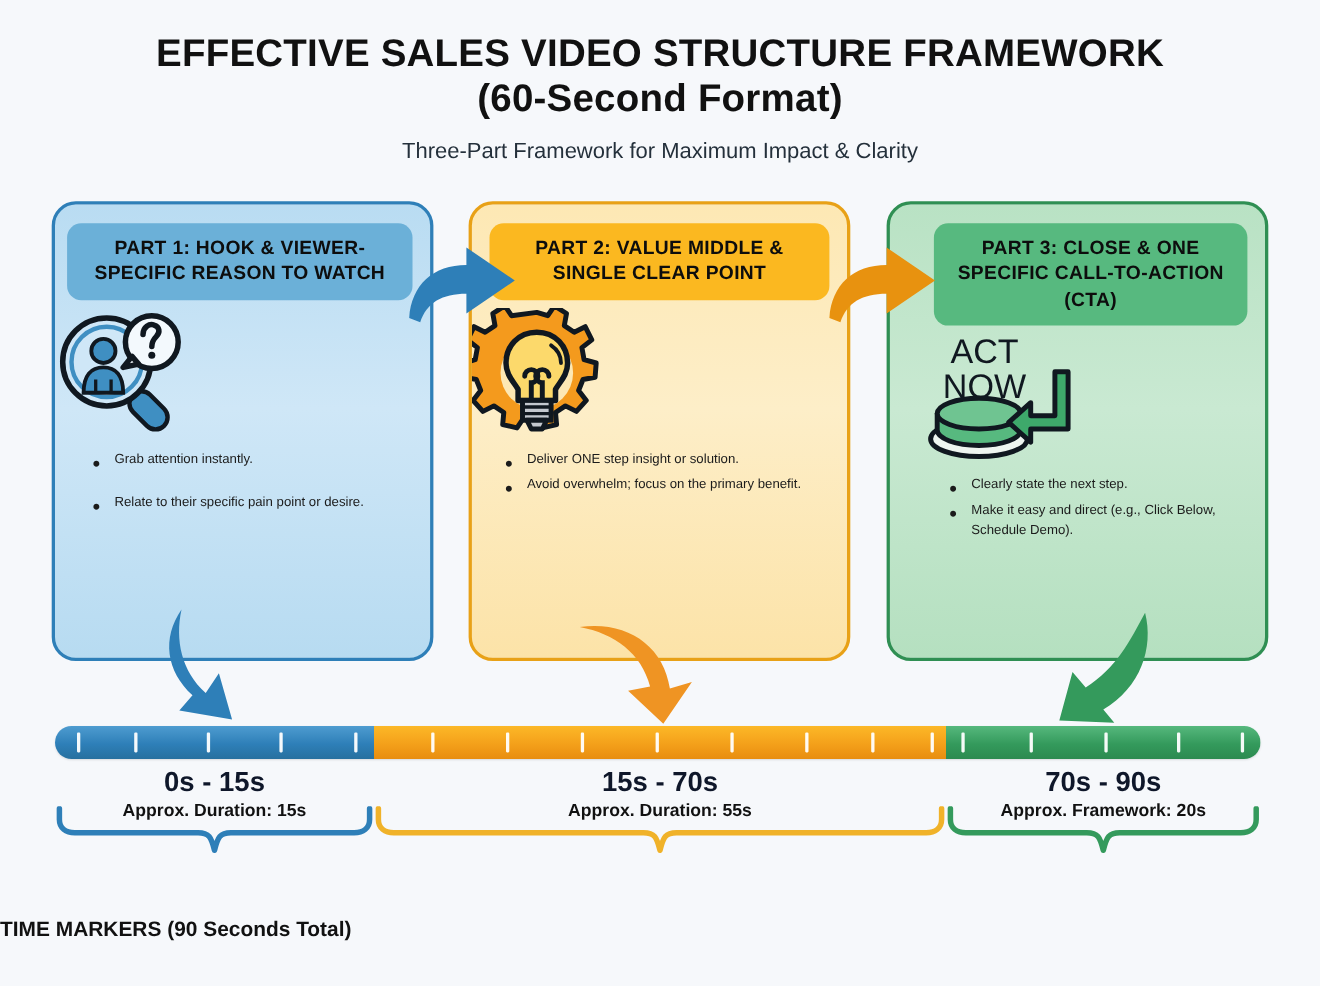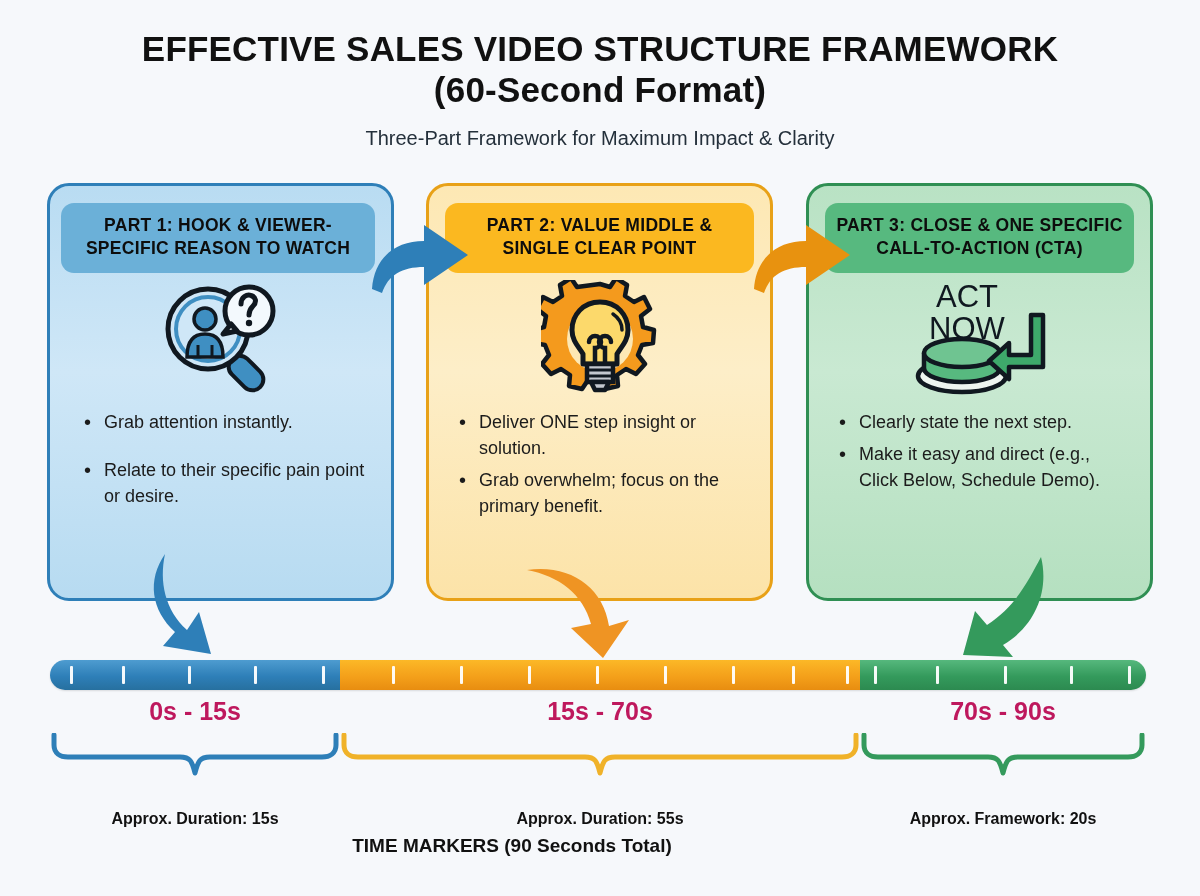--- a/index.html
+++ b/index.html
@@ -60,54 +60,53 @@
     border-radius: 22px;
     box-sizing: border-box;
     border: 3px solid;
     overflow: hidden;
   }
   .card-1 { left: 47px;  height: 418px; border-color: #2e7fb8;
             background: linear-gradient(180deg,#b9dcf2 0%, #cfe7f7 45%, #b7dbf1 100%); }
   .card-2 { left: 426px; height: 418px; border-color: #e8a117;
             background: linear-gradient(180deg,#fde8b4 0%, #fdeec8 45%, #fce3a8 100%); }
   .card-3 { left: 806px; height: 418px; border-color: #2f8f53;
-            background: linear-gradient(180deg,#b9e2c4 0%, #c9e9d2 45%, #b5e0c0 100%); }
+            background: linear-gradient(180deg,#b9e2c4 0%, #c9e9d2 45%, #b5e0c0 100%); padding-left: 24px; }
 
   .card-head {
     margin: 17px 16px 0 16px;
     border-radius: 13px;
     text-align: center;
     font-weight: 700;
     font-size: 17.5px;
     line-height: 1.33;
     letter-spacing: 0.3px;
     padding: 11px 6px 12px 6px;
     color: #0d0d0d;
   }
   .card-1 .card-head { background: #6bb0d8; margin-left: 11px; }
   .card-2 .card-head { background: #fbb820; }
   .card-3 .card-head { background: #57b97f; }
 
   .icon-wrap {
     height: 124px;
     display: flex;
     align-items: center;
-    justify-content: center;
     margin-top: 4px;
   }
   .card-3 .icon-wrap { margin-top: 0px; height: 128px; }
 
   .bullets {
     margin: 8px 0 0 0;
     padding: 0 22px 0 30px;
     list-style: none;
   }
   .bullets li {
     position: relative;
-    font-size: 18px;
+    font-size: 12px;
     line-height: 1.45;
     color: #1b1b1b;
     padding-left: 20px;
     margin-bottom: 6px;
   }
   .bullets li::before {
     content: "\2022";
     position: absolute;
     left: 0;
     top: -1px;
@@ -157,44 +156,44 @@
     border-radius: 1px;
     opacity: 0.95;
   }
 
   
   .range-label {
     position: absolute;
     top: 697px;
     font-size: 25px;
     font-weight: 700;
-    color: #be185d;
+    color: #0f172a;
     text-align: center;
   }
 
   
   .brace { position: absolute; top: 733px; }
 
   
   .duration-label {
     position: absolute;
-    top: 810px;
+    top: 729px;
     font-size: 16px;
     font-weight: 700;
     color: #111111;
     text-align: center;
   }
 
   
   .footer-caption {
     position: absolute;
     top: 835px;
     left: 0;
     width: 1024px;
-    text-align: center;
+    text-align: left;
     font-size: 19px;
     font-weight: 700;
     color: #111111;
   }
 </style>
 </head>
 <body>
 
 <div id="page">
 
@@ -256,21 +255,21 @@
           <path d="M70 62 a6 6 0 1 0 -6 6 l0 16" fill="none" stroke="#101820" stroke-width="4.5" stroke-linecap="round"></path>
 
           <rect x="46" y="84" width="26" height="18" fill="#c3c8cf" stroke="#101820" stroke-width="4.5"></rect>
           <line x1="46" y1="90" x2="72" y2="90" stroke="#101820" stroke-width="3"></line>
           <line x1="46" y1="96" x2="72" y2="96" stroke="#101820" stroke-width="3"></line>
           <path d="M50 102 L68 102 L64 110 L54 110 Z" fill="#c3c8cf" stroke="#101820" stroke-width="4.5" stroke-linejoin="round"></path>
         </svg>
       </div>
       <ul class="bullets">
         <li>Deliver ONE step insight or solution.</li>
-        <li>Grab overwhelm; focus on the primary benefit.</li>
+        <li>Avoid overwhelm; focus on the primary benefit.</li>
       </ul>
     </div>
 
     <div class="card card-3">
       <div class="card-head">PART 3: CLOSE &amp; ONE SPECIFIC CALL-TO-ACTION (CTA)</div>
       <div class="icon-wrap">
         <svg width="150" height="124" viewBox="0 0 150 124">
           <text x="62" y="32" text-anchor="middle" font-family="&quot;Liberation Sans&quot;, sans-serif" font-size="31" font-weight="400" fill="#101820">ACT</text>
           <text x="62" y="64" text-anchor="middle" font-family="&quot;Liberation Sans&quot;, sans-serif" font-size="31" font-weight="400" fill="#101820">NOW</text>
 

